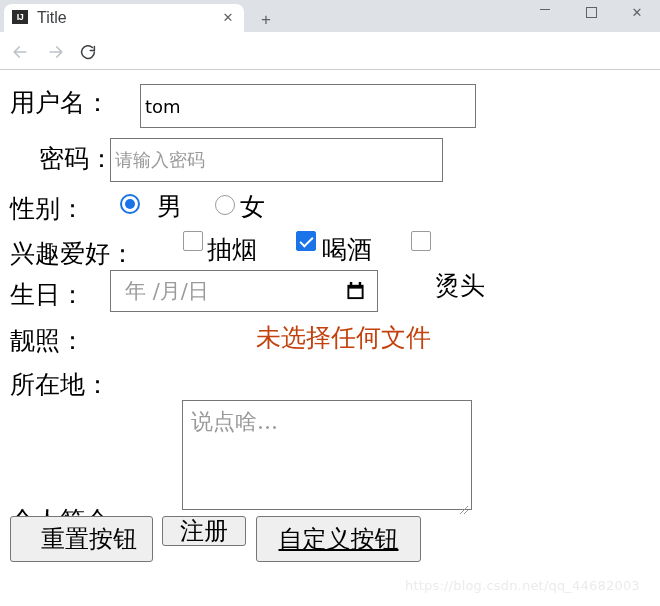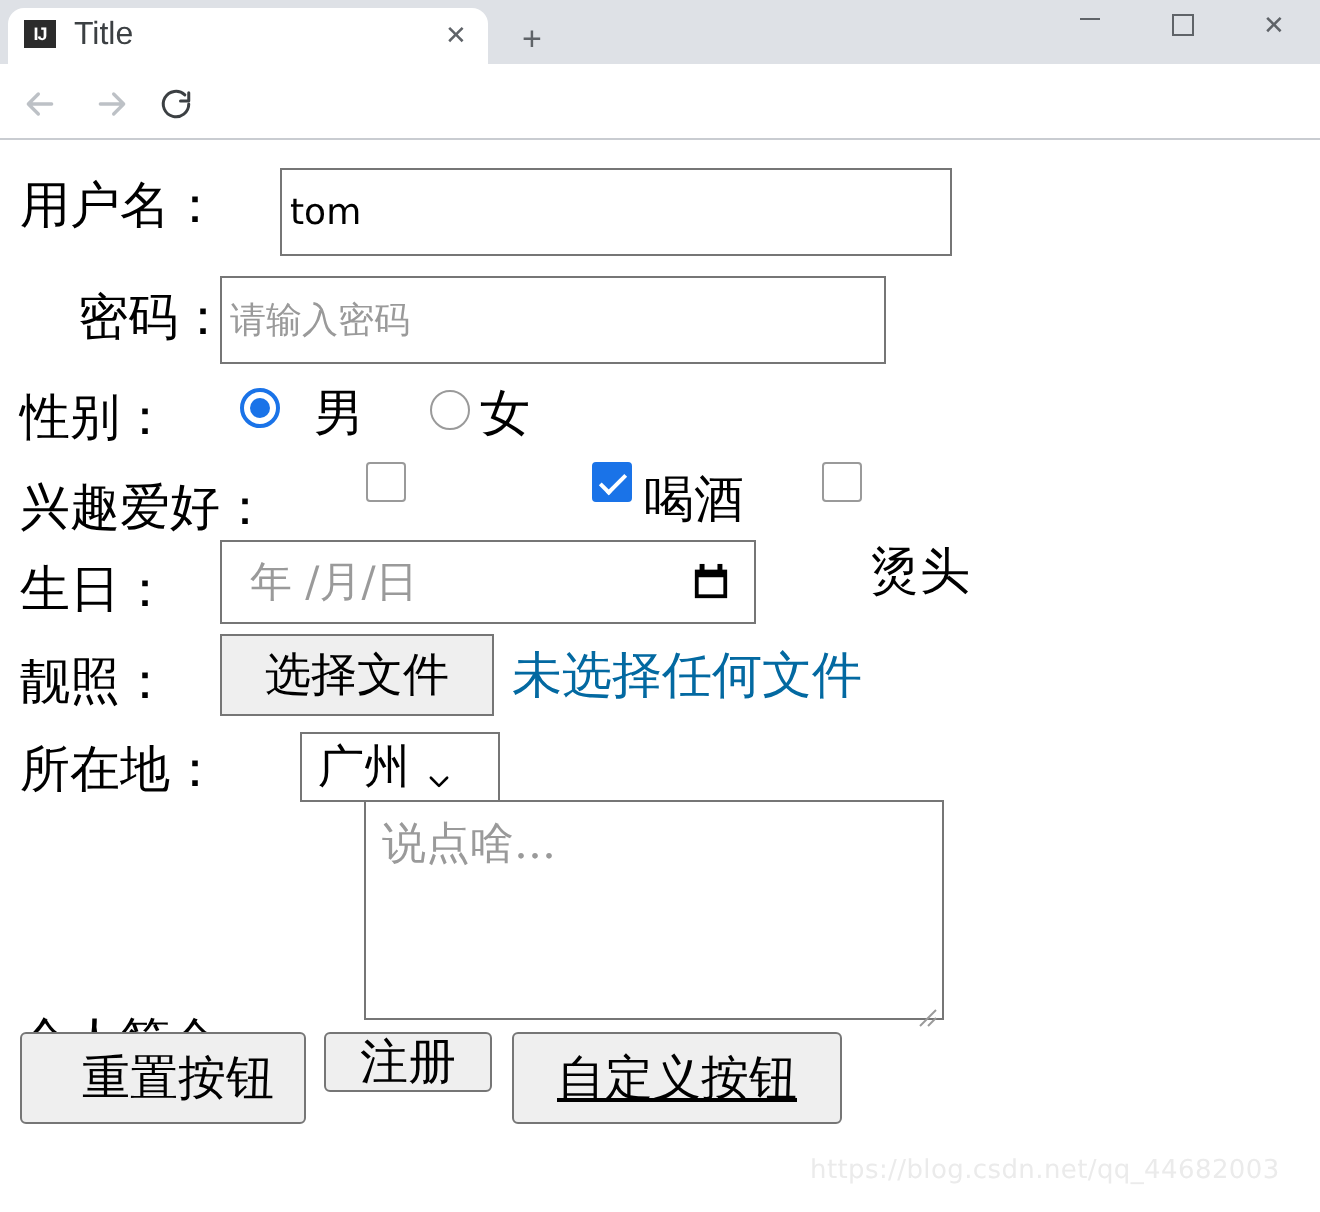--- a/index.html
+++ b/index.html
@@ -196,21 +196,21 @@
   .filebtn {
     position: absolute;
     background: #efefef;
     border: 1px solid #767676;
     box-sizing: border-box;
     font-size: 23px; color: #000000;
     display: flex; align-items: center; justify-content: center;
     font-family: "DejaVu Sans", sans-serif;
   }
   .filetext {
-    position: absolute; font-size: 25px; color: #0369a1;
+    position: absolute; font-size: 25px; color: #c2410c;
     white-space: nowrap; font-family: "DejaVu Sans", sans-serif;
   }
 
   .selectbox {
     position: absolute;
     border: 1px solid #767676; background: #ffffff;
     box-sizing: border-box;
     display: flex; align-items: center;
     font-size: 23px; color: #000000;
     padding: 0 6px 0 8px;
@@ -351,51 +351,43 @@
   </div>
 
   <div class="lbl" style="left:10px; top:122px;">性别：</div>
   <div class="radio radio-on" style="left:120px; top:124px;"></div>
   <div class="optlabel" style="left:157px; top:120px;">男</div>
   <div class="radio radio-off" style="left:215px; top:125px;"></div>
   <div class="optlabel" style="left:240px; top:120px;">女</div>
 
   <div class="lbl" style="left:10px; top:167px;">兴趣爱好：</div>
   <div class="cbox cbox-off" style="left:183px; top:161px;"></div>
+  <div class="optlabel" style="left:207px; top:163px;">抽烟</div>
   <div class="cbox cbox-on" style="left:296px; top:161px;"></div>
   <div class="optlabel" style="left:322px; top:163px;">喝酒</div>
   <div class="cbox cbox-off" style="left:411px; top:161px;"></div>
   <div class="optlabel" style="left:435px; top:163px;margin-top:36px;">烫头</div>
 
   <div class="lbl" style="left:10px; top:208px;">生日：</div>
   <div class="dateinput" style="left:110px; top:200px; width:268px; height:42px;">
     <span>年 /月/日</span>
     <span class="cal-icon">
       <svg width="19" height="19" viewBox="0 0 20 20">
         <rect x="1.5" y="3.5" width="17" height="15" fill="#000000"></rect>
         <rect x="3.5" y="7.5" width="13" height="9" fill="#ffffff"></rect>
         <rect x="4" y="0.5" width="2.6" height="4" fill="#000000"></rect>
         <rect x="13.4" y="0.5" width="2.6" height="4" fill="#000000"></rect>
       </svg>
     </span>
   </div>
 
   <div class="lbl" style="left:10px; top:254px;">靓照：</div>
-  <div class="filebtn" style="left:110px; top:247px; width:137px; height:41px;">选择文件</div>
   <div class="filetext" style="left:256px; top:251px;">未选择任何文件</div>
 
   <div class="lbl" style="left:10px; top:298px;">所在地：</div>
-  <div class="selectbox" style="left:150px; top:296px; width:100px; height:35px;">
-    <span>广州</span>
-    <span class="chev">
-      <svg width="13" height="13" viewBox="0 0 16 16" fill="none" stroke="#000000" stroke-width="1.6" stroke-linecap="round" stroke-linejoin="round">
-        <path d="M3 6l5 5 5-5"></path>
-      </svg>
-    </span>
-  </div>
 
   <div class="lbl" style="left:10px; top:434px;">个人简介：</div>
   <div class="textarea" style="left:182px; top:330px; width:290px; height:110px;">
     <span>说点啥...</span>
     <span class="resize-grip">
       <svg width="12" height="12" viewBox="0 0 12 12" stroke="#9a9a9a" stroke-width="1">
         <line x1="11" y1="3" x2="3" y2="11"></line>
           <line x1="11" y1="7" x2="7" y2="11"></line>
       </svg>
     </span>

